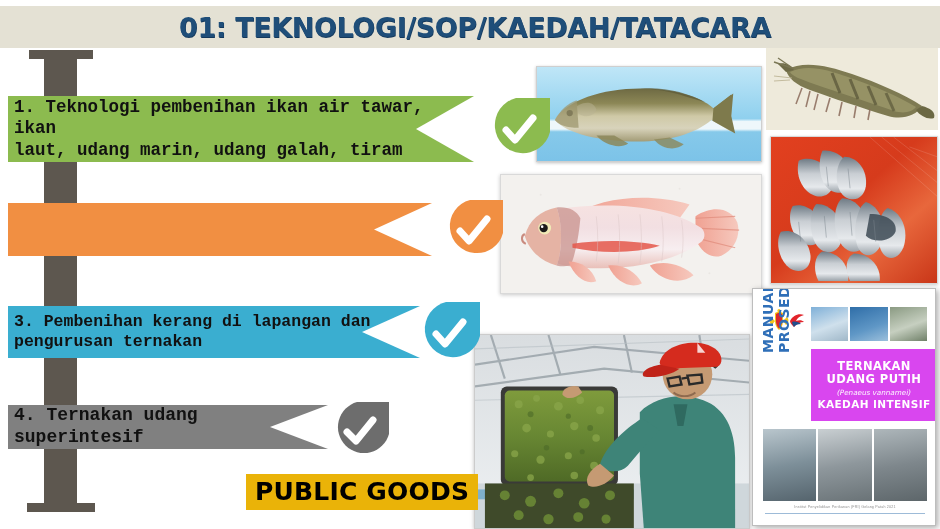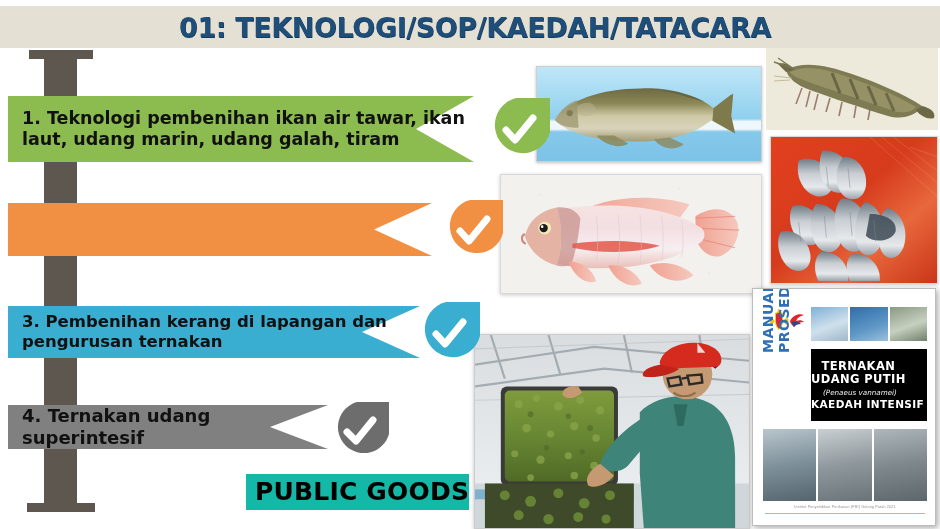--- a/index.html
+++ b/index.html
@@ -35,24 +35,24 @@
 
   
   .banner{
     position:absolute;
     display:flex; align-items:center;
     color:#111111;
     font-family:"DejaVu Sans", sans-serif;
     font-weight:bold;
   }
   .banner .label{
-    padding-left:14px;
+    padding-left:6px;
     line-height:1.22;
     white-space:pre-line;
-    position:relative; z-index:3;
+    position:relative; z-index:3;font-family:Liberation Mono, monospace;
   }
 
   
   .notch{
     position:absolute; top:0; bottom:0; right:0; width:58px;
     z-index:2;
   }
   .notch svg{ display:block; width:100%; height:100%; }
 
   
@@ -86,24 +86,24 @@
   
   #banner4{
     left:8px; top:405px; width:320px; height:44px;
     background:#808080; font-size:18px;
   }
   #badge4{ left:331px; top:402px; width:58px; height:58px; }
 
   
   .public-goods{
     position:absolute; left:246px; top:474px;
-    background:#14b8a6; color:#000000;
+    background:#eab308; color:#000000;
     font-family:"DejaVu Sans", sans-serif;
     font-weight:bold; font-size:25px;
-    padding:3px 0 4px 9px;
+    padding:3px 9px 4px 9px;
     letter-spacing:0.2px;
     white-space:nowrap;
   }
 
   
   .photo{ position:absolute; overflow:hidden; }
 
   
   #photo-seabass{ left:536px; top:66px; width:226px; height:96px; border:1px solid #cfcfcf;
      box-shadow:0 1px 3px rgba(0,0,0,.25); background:#9ed6f2; }
@@ -130,23 +130,23 @@
   .manual-striprow div{ flex:1; }
   .manual-crest{ position:absolute; left:14px; top:20px; width:42px; height:24px; }
   .manual-vert{
     position:absolute; left:8px; top:64px; width:106px; height:44px;
     transform:rotate(-90deg); transform-origin:left top;
     color:#2f6fb8; font-family:"DejaVu Sans",sans-serif; font-weight:bold;
     font-size:14px; line-height:1.12; letter-spacing:0.5px;
     text-align:left;
   }
   .manual-blue{
-    position:absolute; left:58px; top:60px; width:116px; height:72px;
-    background:#000000; color:#ffffff;
-    display:flex; flex-direction:column; justify-content:center; align-items:flex-start;
+    position:absolute; left:58px; top:60px; width:126px; height:72px;
+    background:#d946ef; color:#ffffff;
+    display:flex; flex-direction:column; justify-content:center; align-items:center;
     text-align:center;
     font-family:"DejaVu Sans",sans-serif; font-weight:bold;
   }
   .manual-blue .l1{ font-size:11.5px; line-height:1.16; letter-spacing:.4px; }
   .manual-blue .l2{ font-size:7.2px; font-style:italic; font-weight:normal; opacity:.95; margin:1px 12px; }
   .manual-blue .l3{ font-size:10.5px; line-height:1.16; letter-spacing:.4px; }
   .manual-photos{ position:absolute; left:10px; top:140px; width:164px; height:72px; display:flex; gap:2px; }
   .manual-photos > div{ flex:1; }
   .manual-footline{
     position:absolute; left:12px; top:216px; width:160px; text-align:center;

